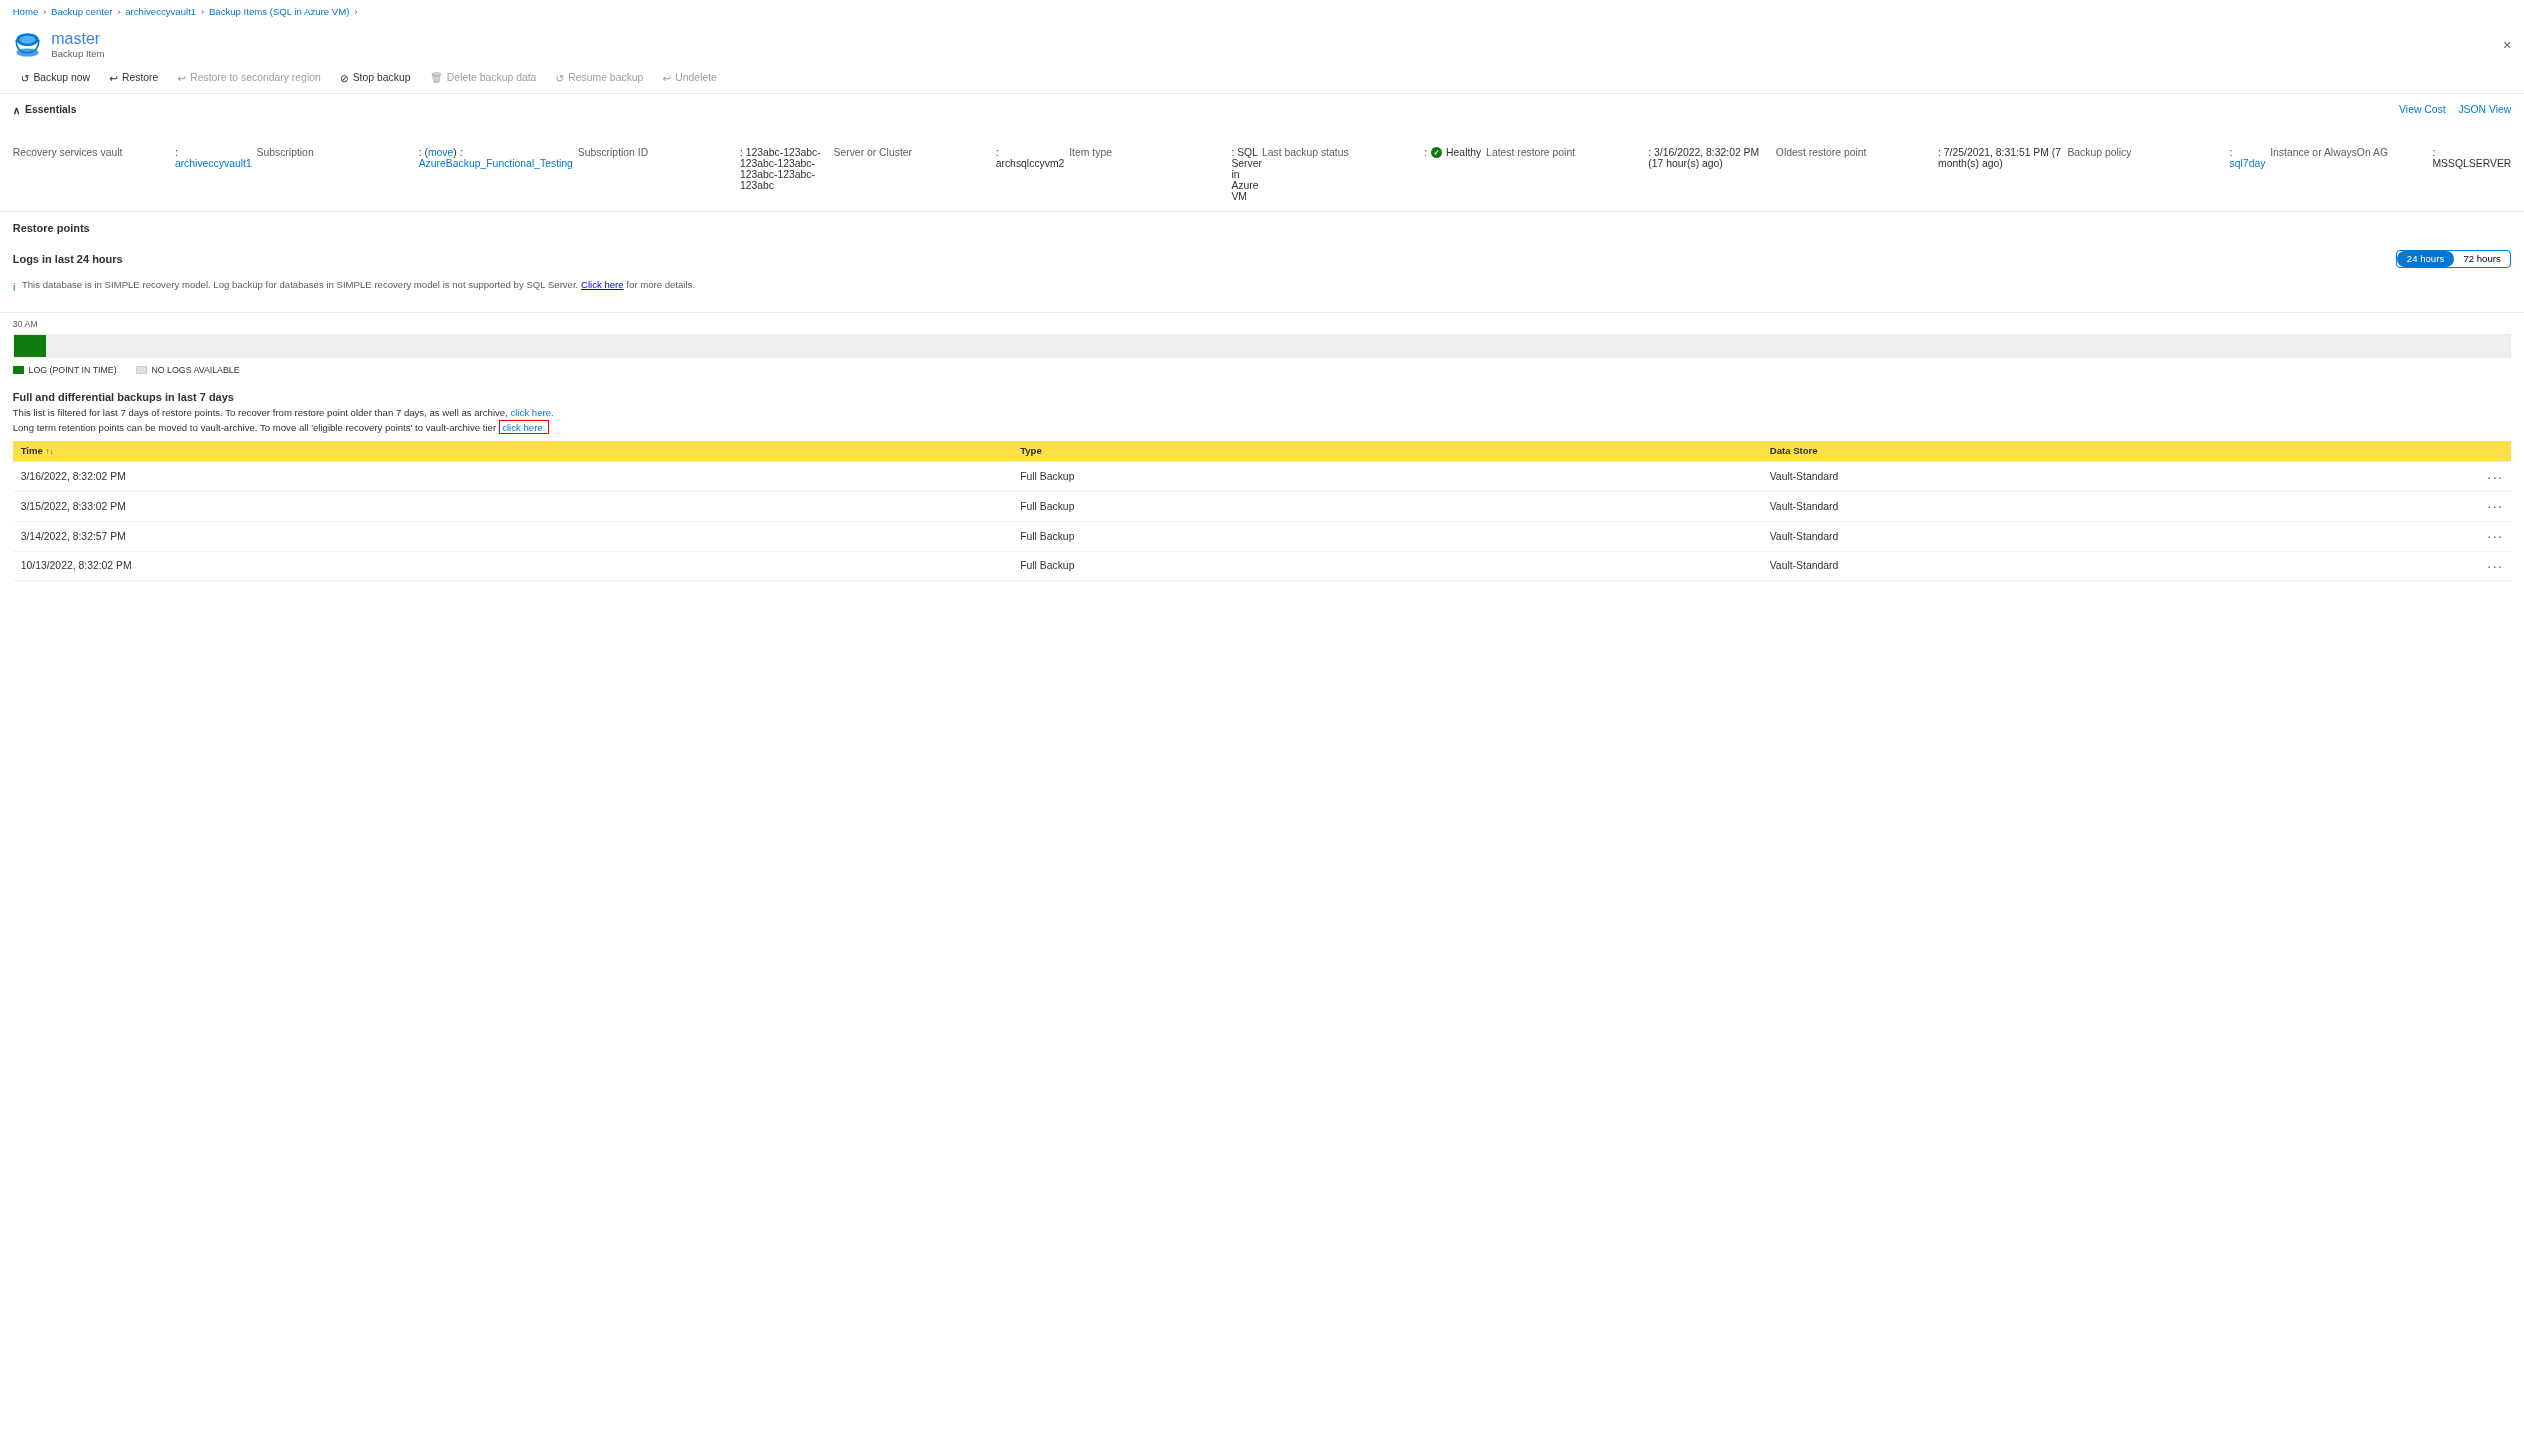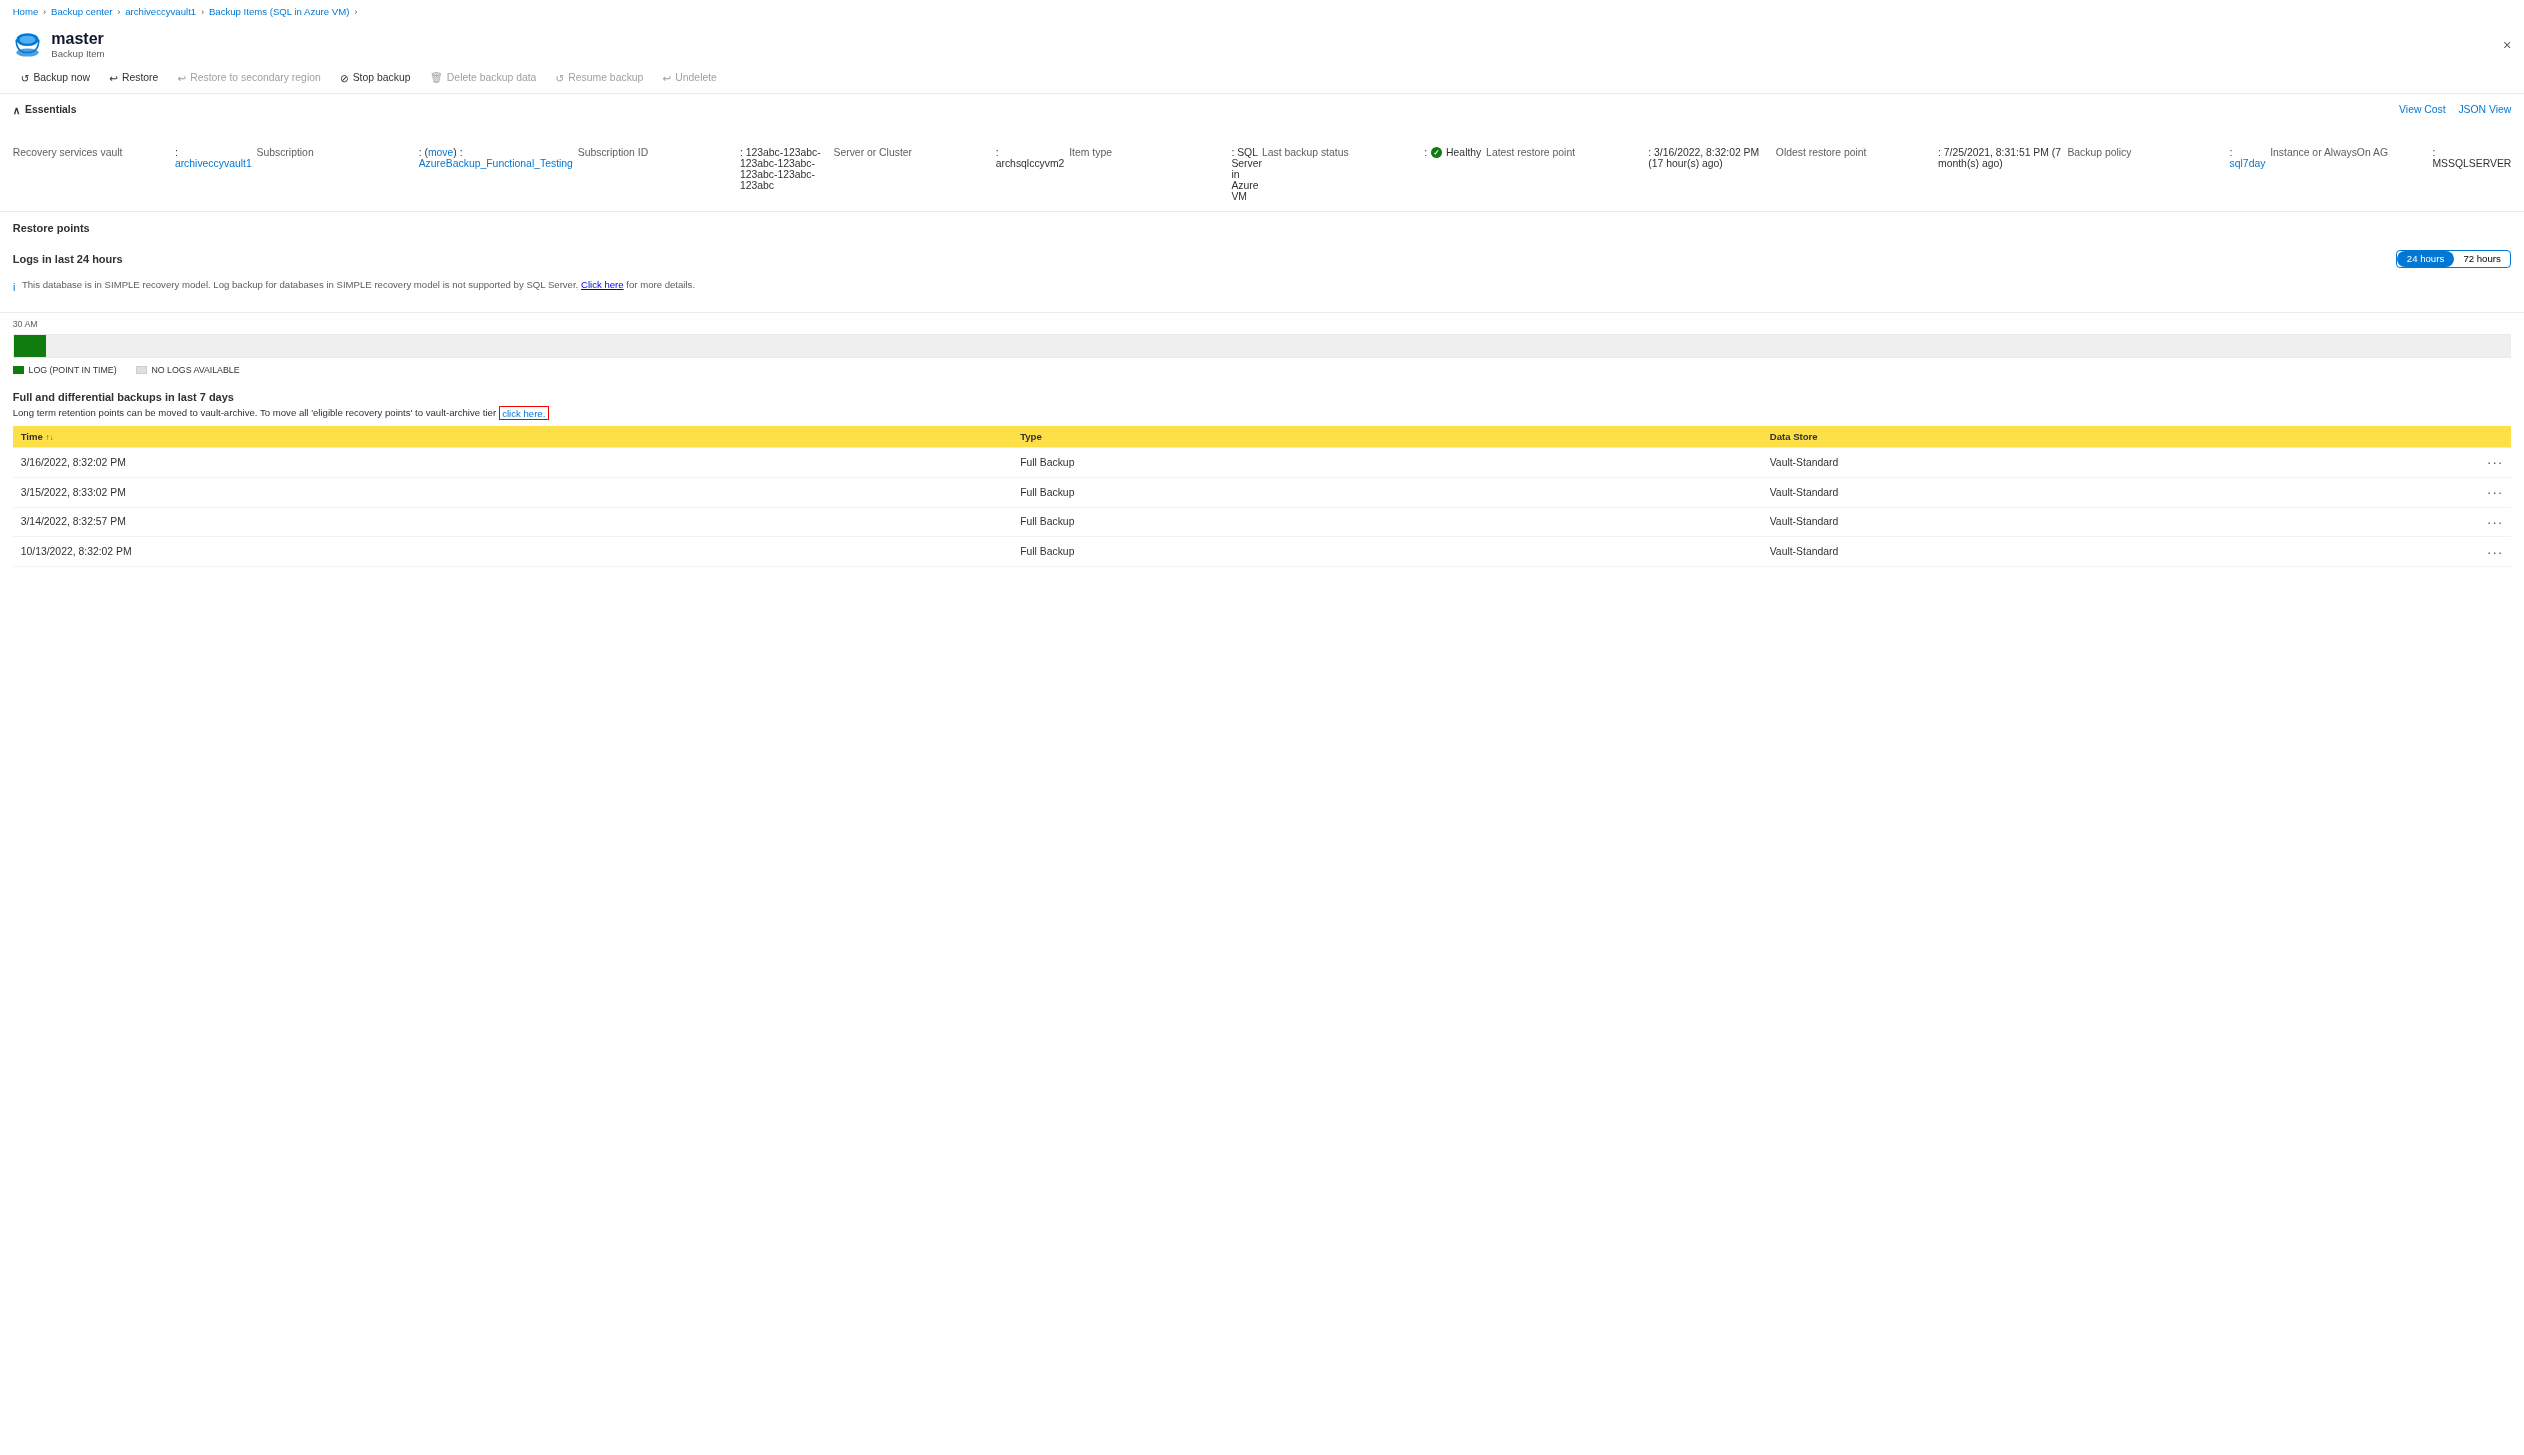--- a/index.html
+++ b/index.html
@@ -5,21 +5,21 @@
     * { box-sizing: border-box; margin: 0; padding: 0; }
     body { font-family: 'Segoe UI', Arial, sans-serif; font-size: 10.4px; color: #323130; background: #fff; }
 
     .breadcrumb { display: flex; align-items: center; gap: 4.8px; padding: 6.4px 12.7px; font-size: 9.6px; color: #605e5c; }
     .breadcrumb a { color: #0078d4; text-decoration: none; }
     .breadcrumb-sep { color: #605e5c; }
 
     .header { display: flex; align-items: center; padding: 6.4px 12.7px 3.2px; gap: 9.6px; }
     .header-icon { width: 29px; height: 29px; }
     .header-icon svg { width: 29px; height: 29px; }
-    .header-text h1 { font-size: 16px; font-weight: 700; color: #0f172a; }
+    .header-text h1 { font-size: 16px; font-weight: 400; color: #3b82f6; }
     .header-text p { font-size: 9.6px; color: #605e5c; }
     .header-close { margin-left: auto; cursor: pointer; font-size: 14.3px; color: #605e5c; background: none; border: none; }
 
     .toolbar { display: flex; align-items: center; gap: 3.2px; padding: 4.8px 12.7px; border-bottom: 0.8px solid #edebe9; flex-wrap: wrap; }
     .toolbar-btn { display: flex; align-items: center; gap: 4px; padding: 4px 8px; background: none; border: none; cursor: pointer; font-size: 10.4px; color: #323130; border-radius: 1.6px; }
     .toolbar-btn.disabled { color: #a19f9d; cursor: default; }
 
     .essentials { padding: 9.6px 12.7px; border-bottom: 0.8px solid #edebe9; }
     .essentials-header { display: flex; align-items: center; justify-content: space-between; margin-bottom: 8px; }
     .essentials-title { display: flex; align-items: center; gap: 4.8px; font-weight: 600; font-size: 10.4px; }
@@ -241,20 +241,24 @@
     </div>
     <div class="legend-item">
       <div class="legend-color legend-gray"></div>
       <span>NO LOGS AVAILABLE</span>
     </div>
   </div>
 </div>
 
 <div class="full-diff">
   <div class="full-diff-title">Full and differential backups in last 7 days</div>
+  <div class="filter-text">
+    <span>This list is filtered for last 7 days of restore points. To recover from restore point older than 7 days, as well as archive,</span>
+    <a href="#">click here.</a>
+  </div>
   <div class="filter-text2">
     <span>Long term retention points can be moved to vault-archive. To move all 'eligible recovery points' to vault-archive tier</span>
     <a href="#">click here.</a>
   </div>
   <table class="table">
     <thead>
       <tr>
         <th class="col-time">
           <span>Time</span>
           <span class="sort-icon"> ↑↓</span>

